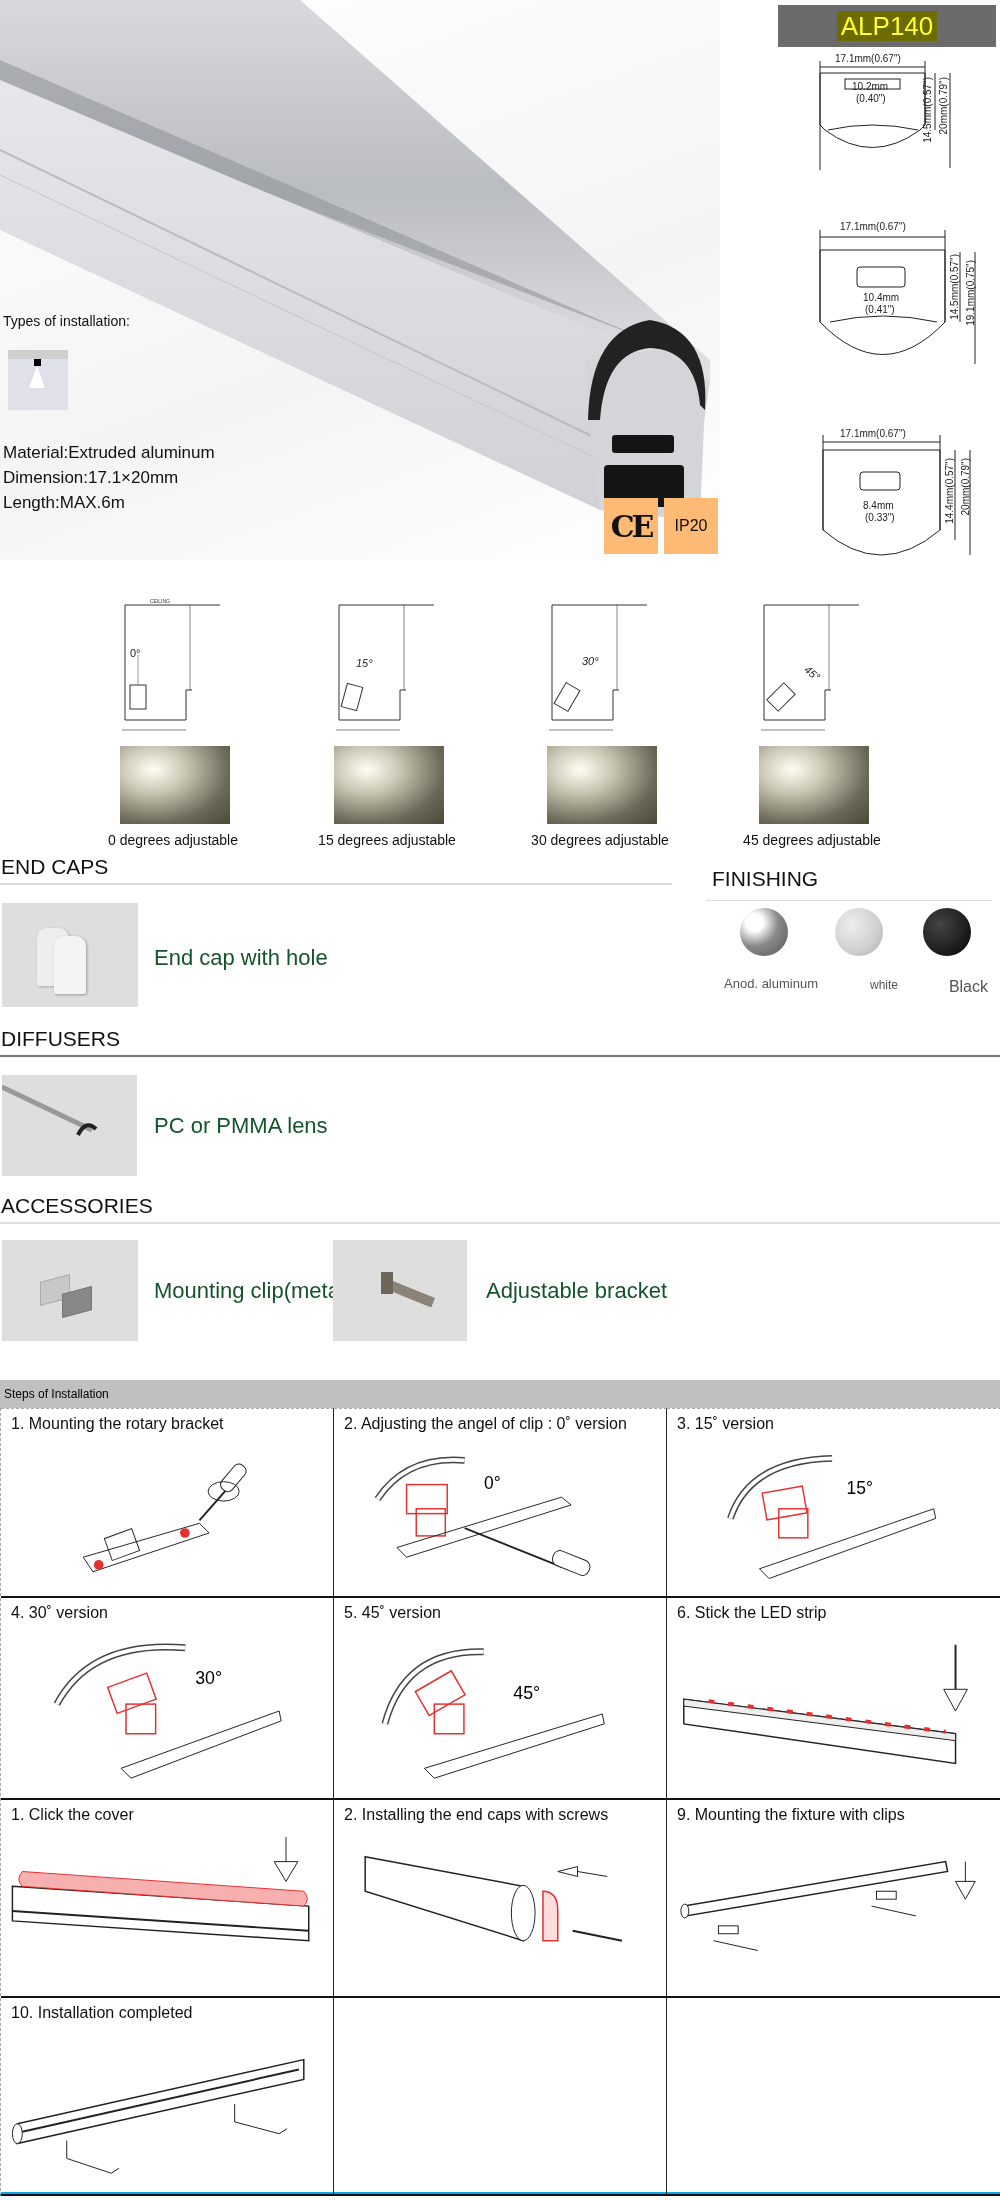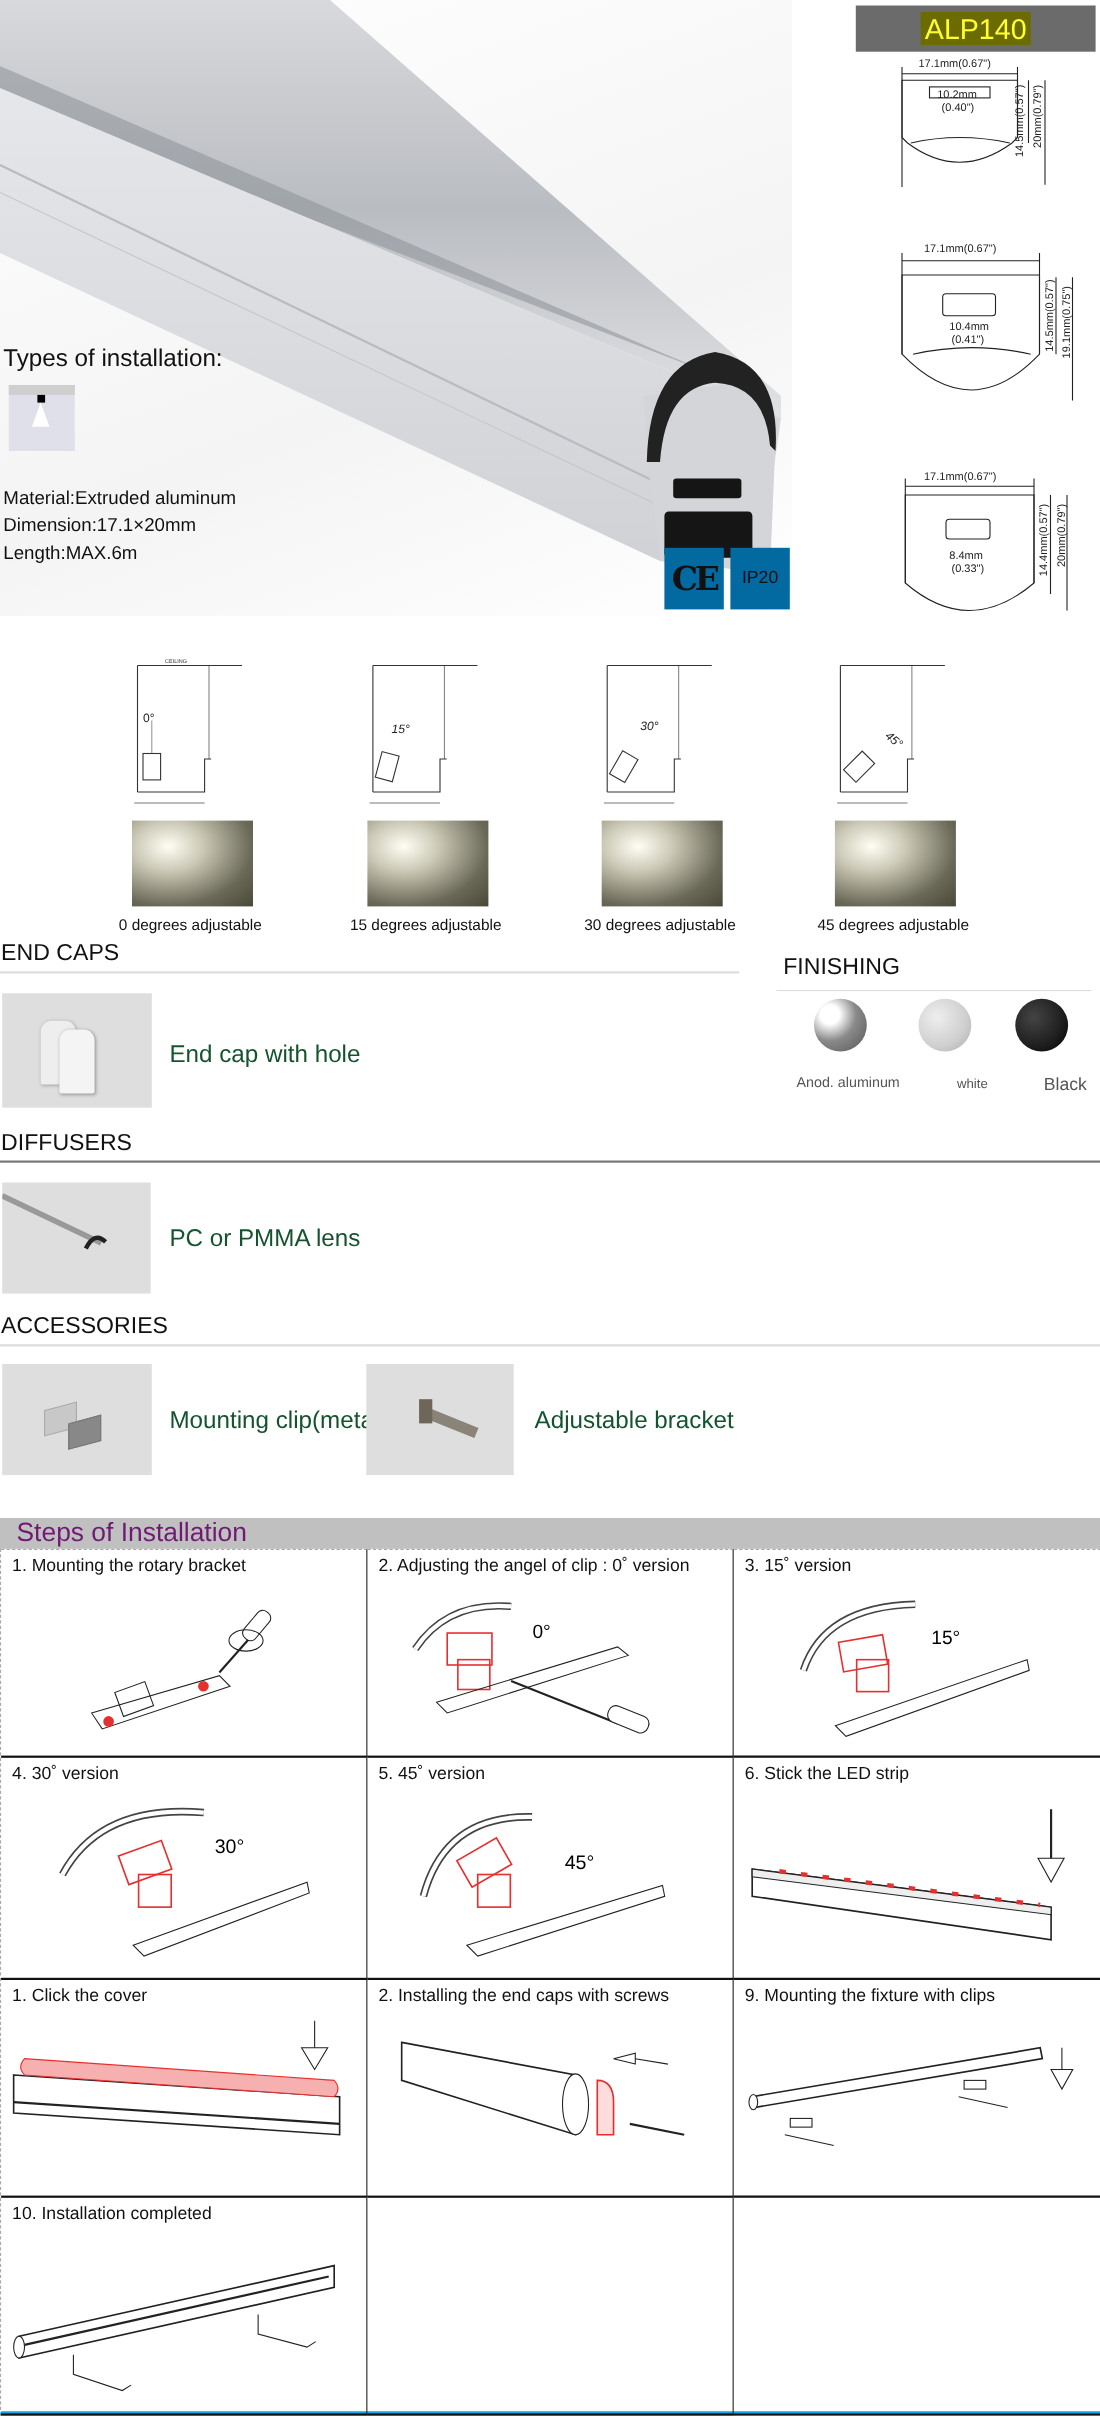--- a/index.html
+++ b/index.html
@@ -5,34 +5,34 @@
   *{box-sizing:border-box;margin:0;padding:0}
   body{width:1000px;height:2200px;background:#fff;position:relative;overflow:hidden;font-family:"Liberation Sans",sans-serif;color:#111}
   .abs{position:absolute}
   .hero{left:0;top:0;width:720px;height:560px;background:linear-gradient(160deg,#fff 0%,#f4f4f4 60%,#fff 100%)}
   .title-bar{left:778px;top:5px;width:218px;height:42px;background:#6b6b6b;display:flex;align-items:center;justify-content:center}
   .title-bar span{background:#6b6b00;color:#ffff33;font-size:26px;padding:0 4px;line-height:30px}
   .prof{position:absolute}
   .dim{position:absolute;font-size:10px;color:#222;white-space:nowrap}
   .dimv{writing-mode:vertical-rl;transform:rotate(180deg)}
   .spec{font-size:17px;color:#111;line-height:25px}
-  .types-label{font-size:22px}
-  .badge{width:54px;height:56px;background:#0369a1;display:flex;align-items:center;justify-content:center;font-size:16px}
+  .types-label{font-size:14px}
+  .badge{width:54px;height:56px;background:#fdba74;display:flex;align-items:center;justify-content:center;font-size:16px}
   .badge.ce{font-size:30px;font-weight:bold;letter-spacing:-3px;font-family:"DejaVu Serif",serif}
   .angle-col{position:absolute;width:130px}
   .room{position:relative;width:110px;height:145px;margin-left:12px}
   .photo{width:110px;height:78px;margin-left:12px;margin-top:6px;background:radial-gradient(ellipse at 30% 30%,#fffef4 0%,#c9c7b4 30%,#6a6856 70%,#4a4838 100%)}
   .angle-label{font-size:14px;text-align:center;width:200px;margin-left:-35px;margin-top:8px;color:#111}
   .sec-title{font-size:21px;color:#111}
   .sec-line{height:2px;background:#ddd}
   .thumb{background:#dedede}
   .thumb-label{font-size:22px;color:#14532d}
   .sphere{width:48px;height:48px;border-radius:50%}
   .fin-label{font-size:13px;color:#555;text-align:right}
-  .steps-header{left:0;top:1380px;width:1000px;height:28px;background:#c0c0c0;font-size:24px;padding-left:15px;line-height:28px;color:#701a75}
+  .steps-header{left:0;top:1380px;width:1000px;height:28px;background:#c0c0c0;font-size:12px;padding-left:4px;line-height:28px;color:#000000}
   .grid{left:0;top:1408px;width:1000px;height:788px;display:grid;grid-template-columns:333px 333px 334px;grid-template-rows:190px 202px 198px 198px;border-bottom:4px solid #0ea5e9;border-left:1px dashed #aaa}
   .cell{border-right:1px solid #222;border-bottom:2px solid #111;position:relative;padding:6px 10px}
   .cell:nth-child(3n){border-right:1px dashed #aaa}
   .row1{border-top:1px dashed #aaa}
   .cell-title{font-size:16px;color:#111}
   .ill{position:absolute;left:0;top:32px;width:100%;height:calc(100% - 34px)}
 </style>
 </head>
 <body>
 

